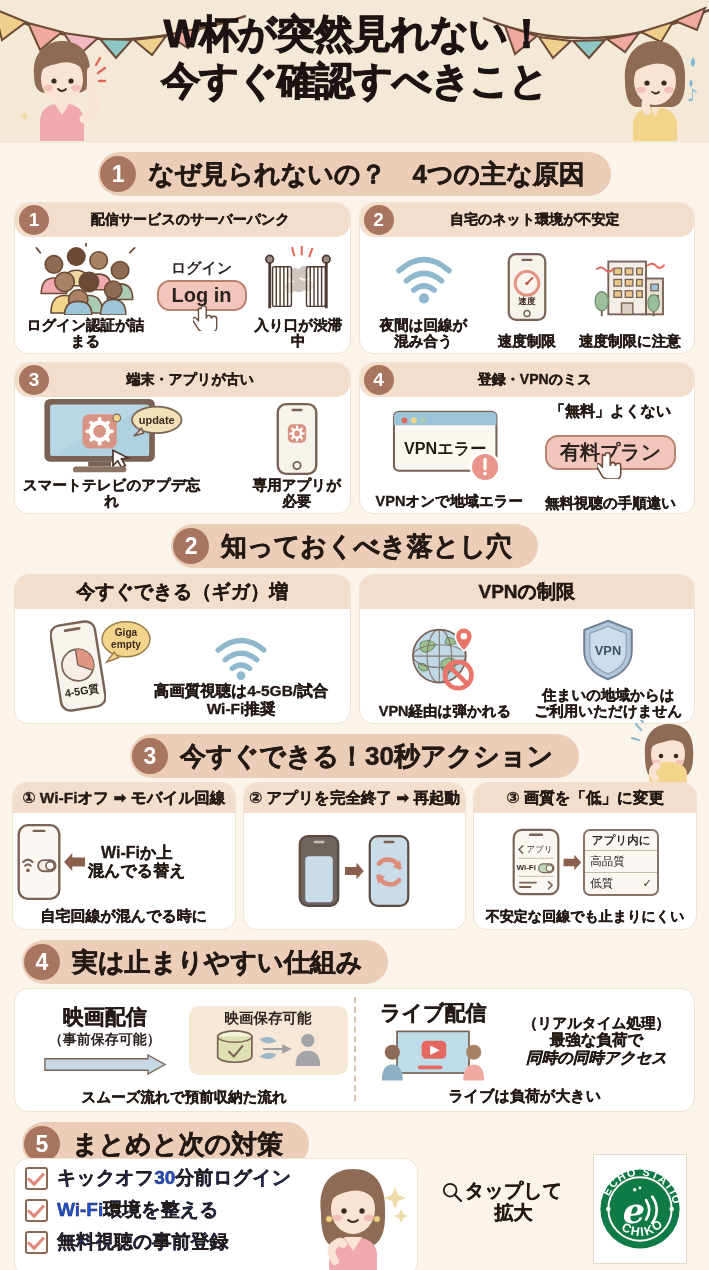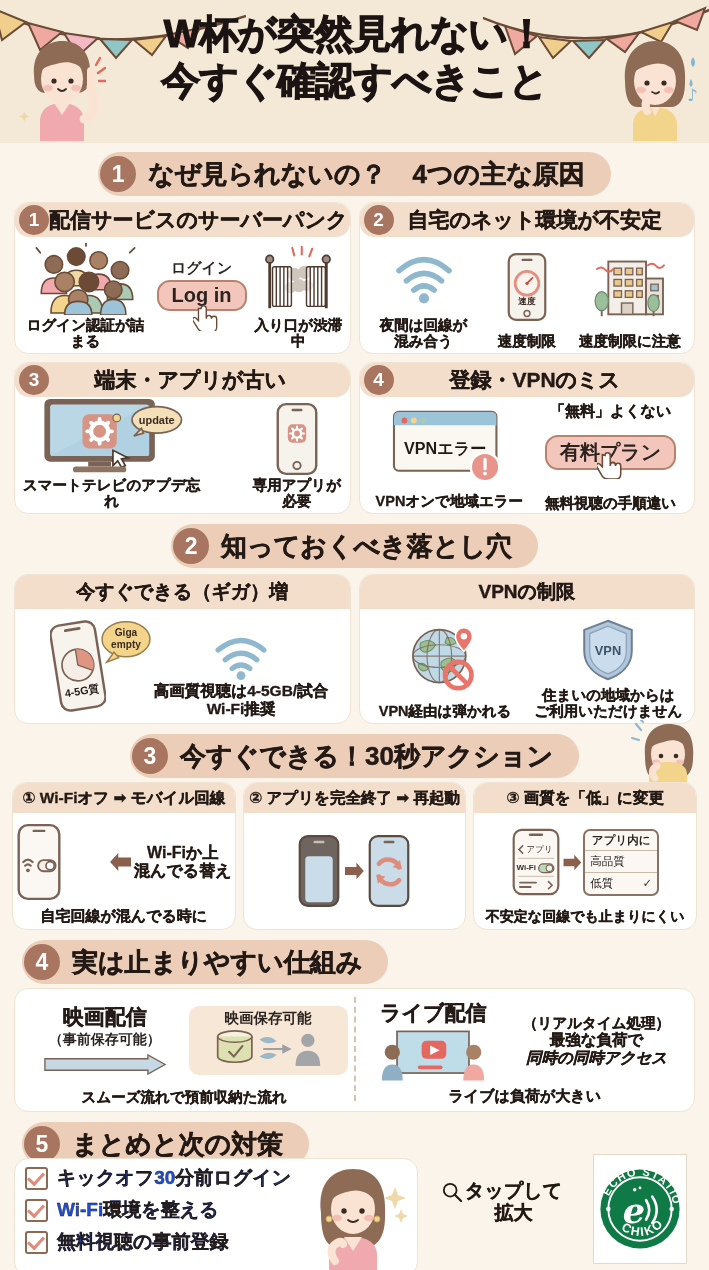--- a/index.html
+++ b/index.html
@@ -82,21 +82,21 @@
   }
   .card-badge{
     width:30px;height:30px;border-radius:50%;
     background:#A87560;color:#fff;
     font-size:19px;font-weight:bold;
     display:flex;align-items:center;justify-content:center;
     margin-left:4px;flex:0 0 auto;
   }
   .card-title{
     flex:1;text-align:center;
-    font-size:21px;font-weight:bold;color:#241a15;
+    font-size:14px;font-weight:bold;color:#241a15;
     padding-right:18px;white-space:nowrap;
     -webkit-text-stroke:0.4px #241a15;
   }
   .card-body{
     padding:4px 6px 4px 6px;
     height:108px;position:relative;
   }
   .cap{
     font-size:14.5px;font-weight:bold;color:#241a15;
     text-align:center;line-height:1.12;
@@ -655,21 +655,21 @@
             <path d="M14,2 l-2,-2"></path>
         </g>
       </svg>
     </div>
 
     <div class="grid3">
 
       <div class="card">
         <div class="mini-head">① Wi-Fiオフ ➡ モバイル回線</div>
         <div class="mini-body">
-          <div style="flex:1;display:flex;align-items:center;gap:46px;">
+          <div style="flex:1;display:flex;align-items:center;">
             <svg viewBox="0 0 52 84" width="48" height="80">
               <rect x="4" y="2" width="44" height="80" rx="10" fill="#FBF8F3" stroke="#7A6255" stroke-width="2.6"></rect>
               <rect x="19" y="7" width="14" height="2.6" rx="1.3" fill="#7A6255"></rect>
               <g fill="none" stroke="#7A6255" stroke-width="2.4" stroke-linecap="round">
                 <path d="M9,42 q5,-5 10,0"></path>
                   <path d="M11,46 q3,-3 6,0"></path>
               </g>
               <circle cx="14" cy="51" r="2" fill="#7A6255"></circle>
               <rect x="25" y="40" width="19" height="12" rx="6" fill="#F3EEE6" stroke="#7A6255" stroke-width="2"></rect>
               <circle cx="38" cy="46" r="4.4" fill="#fff" stroke="#7A6255" stroke-width="1.8"></circle>

